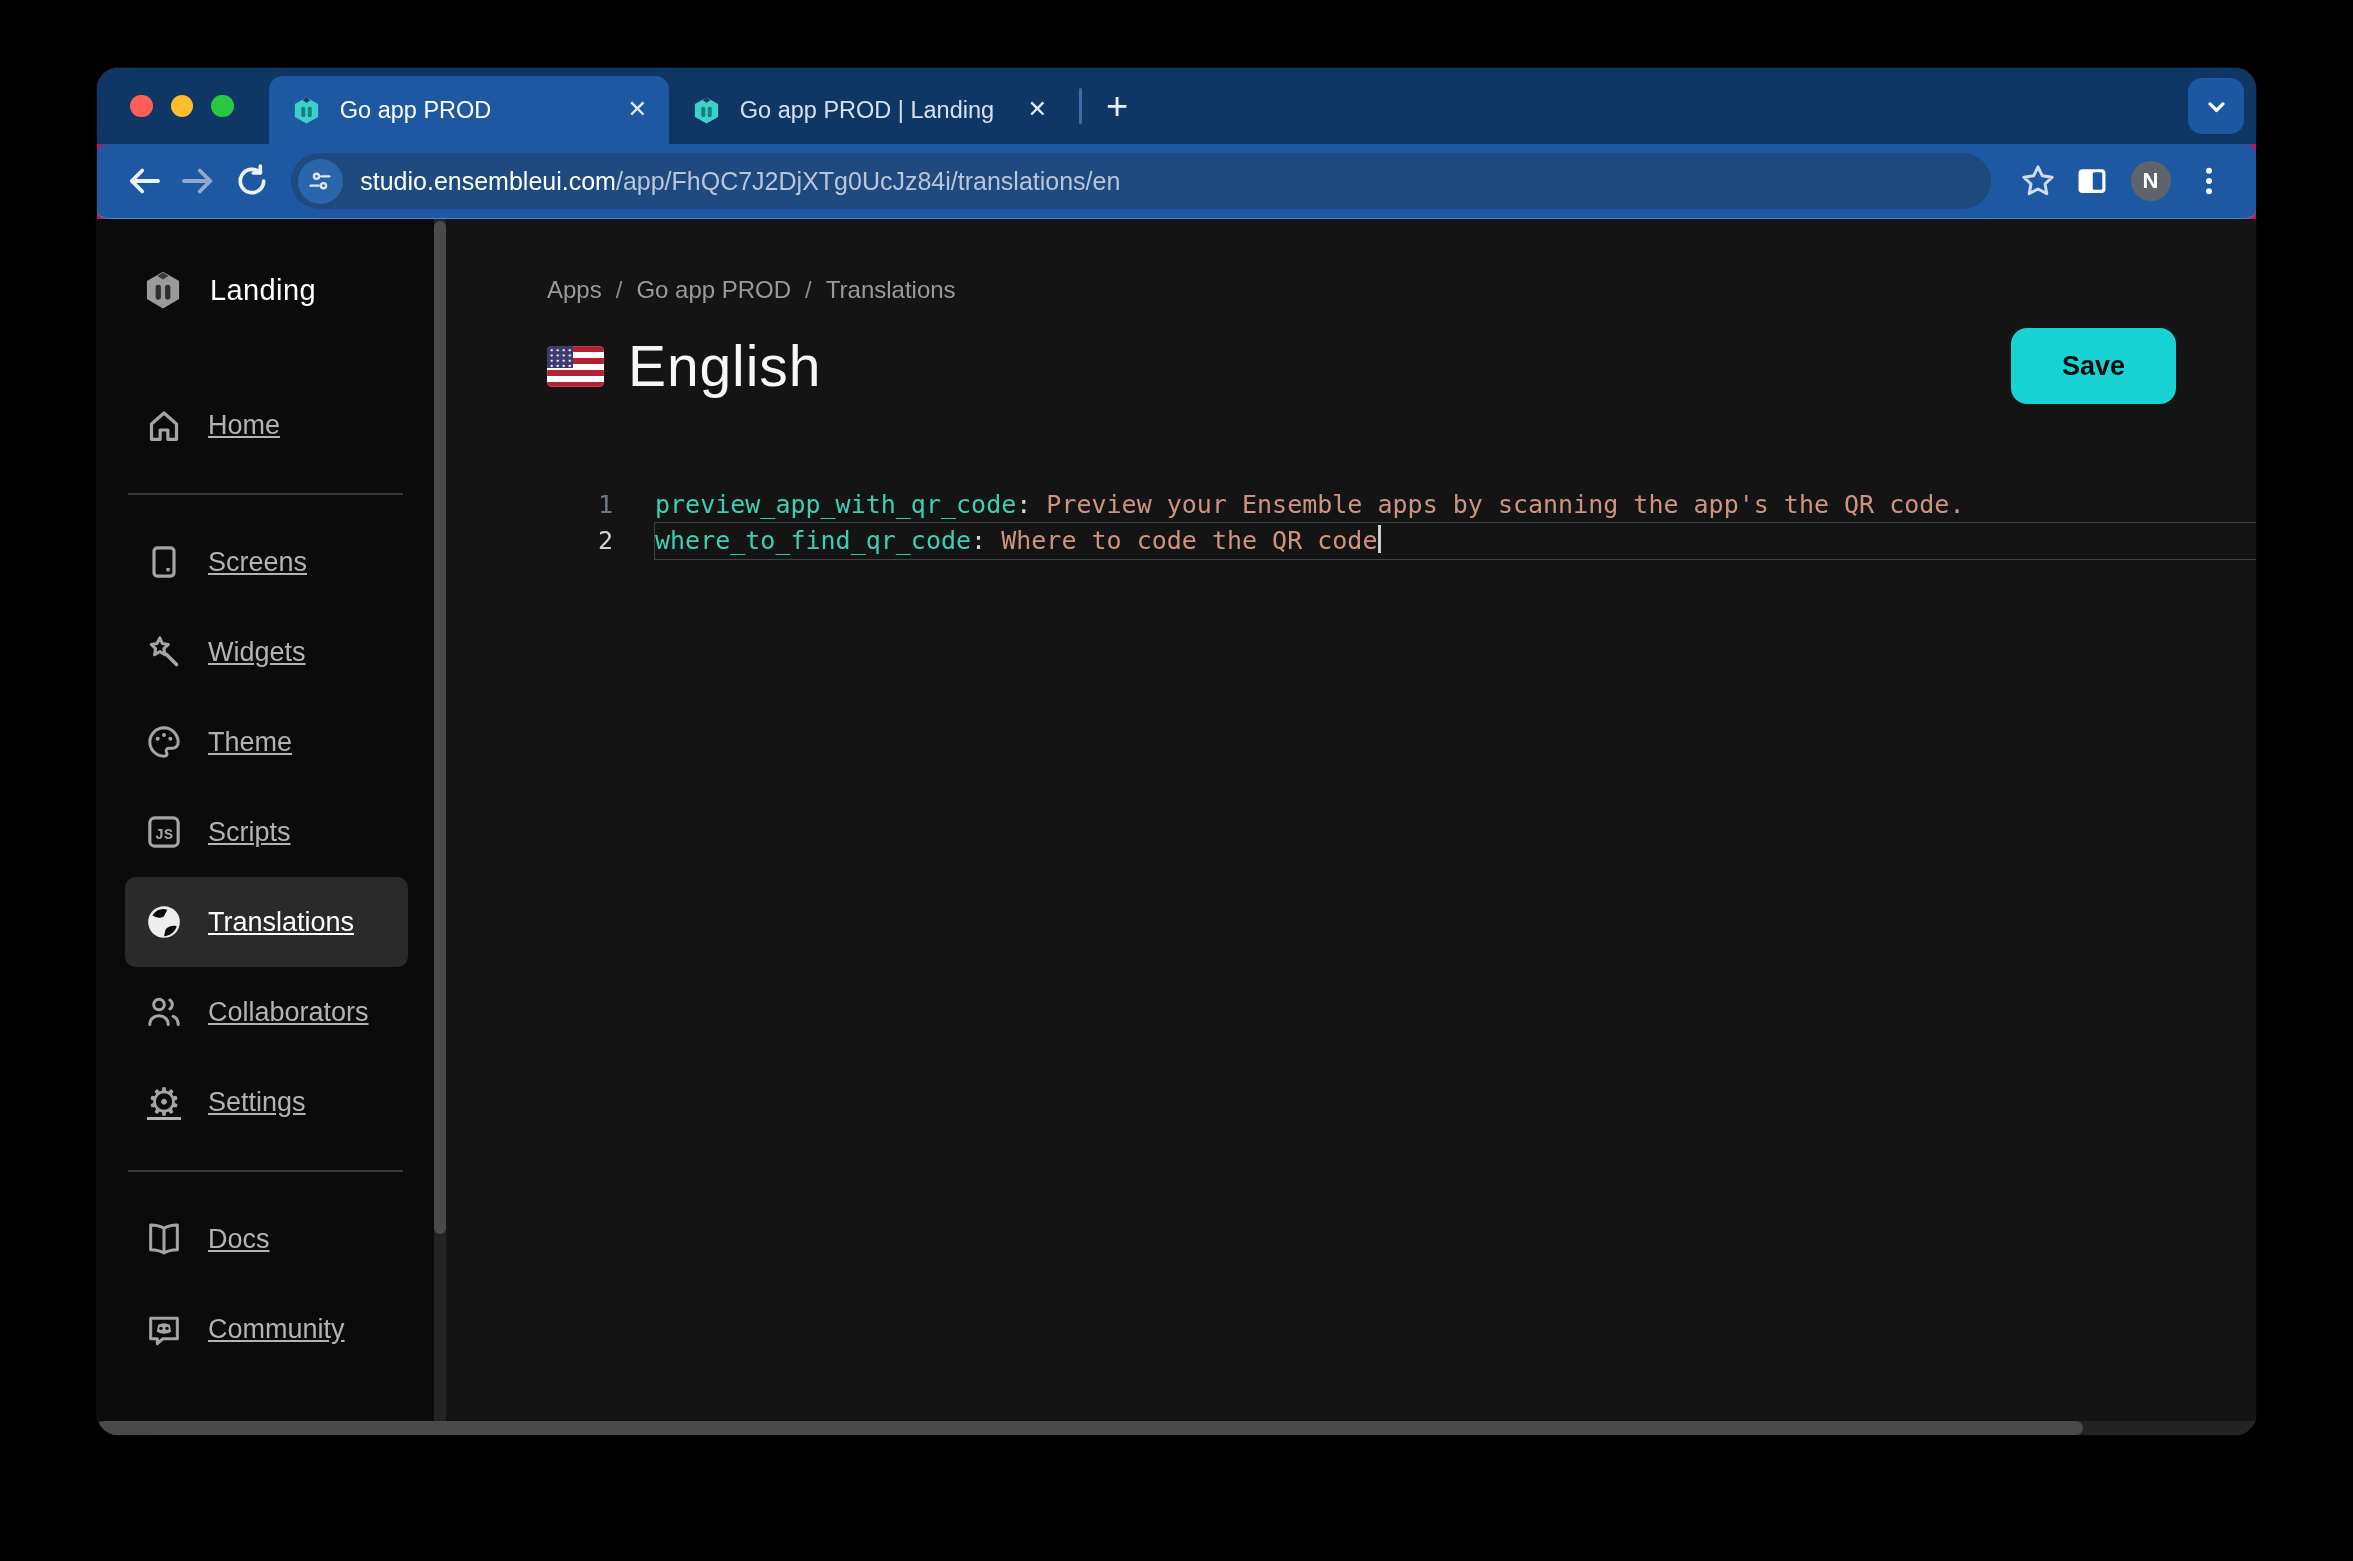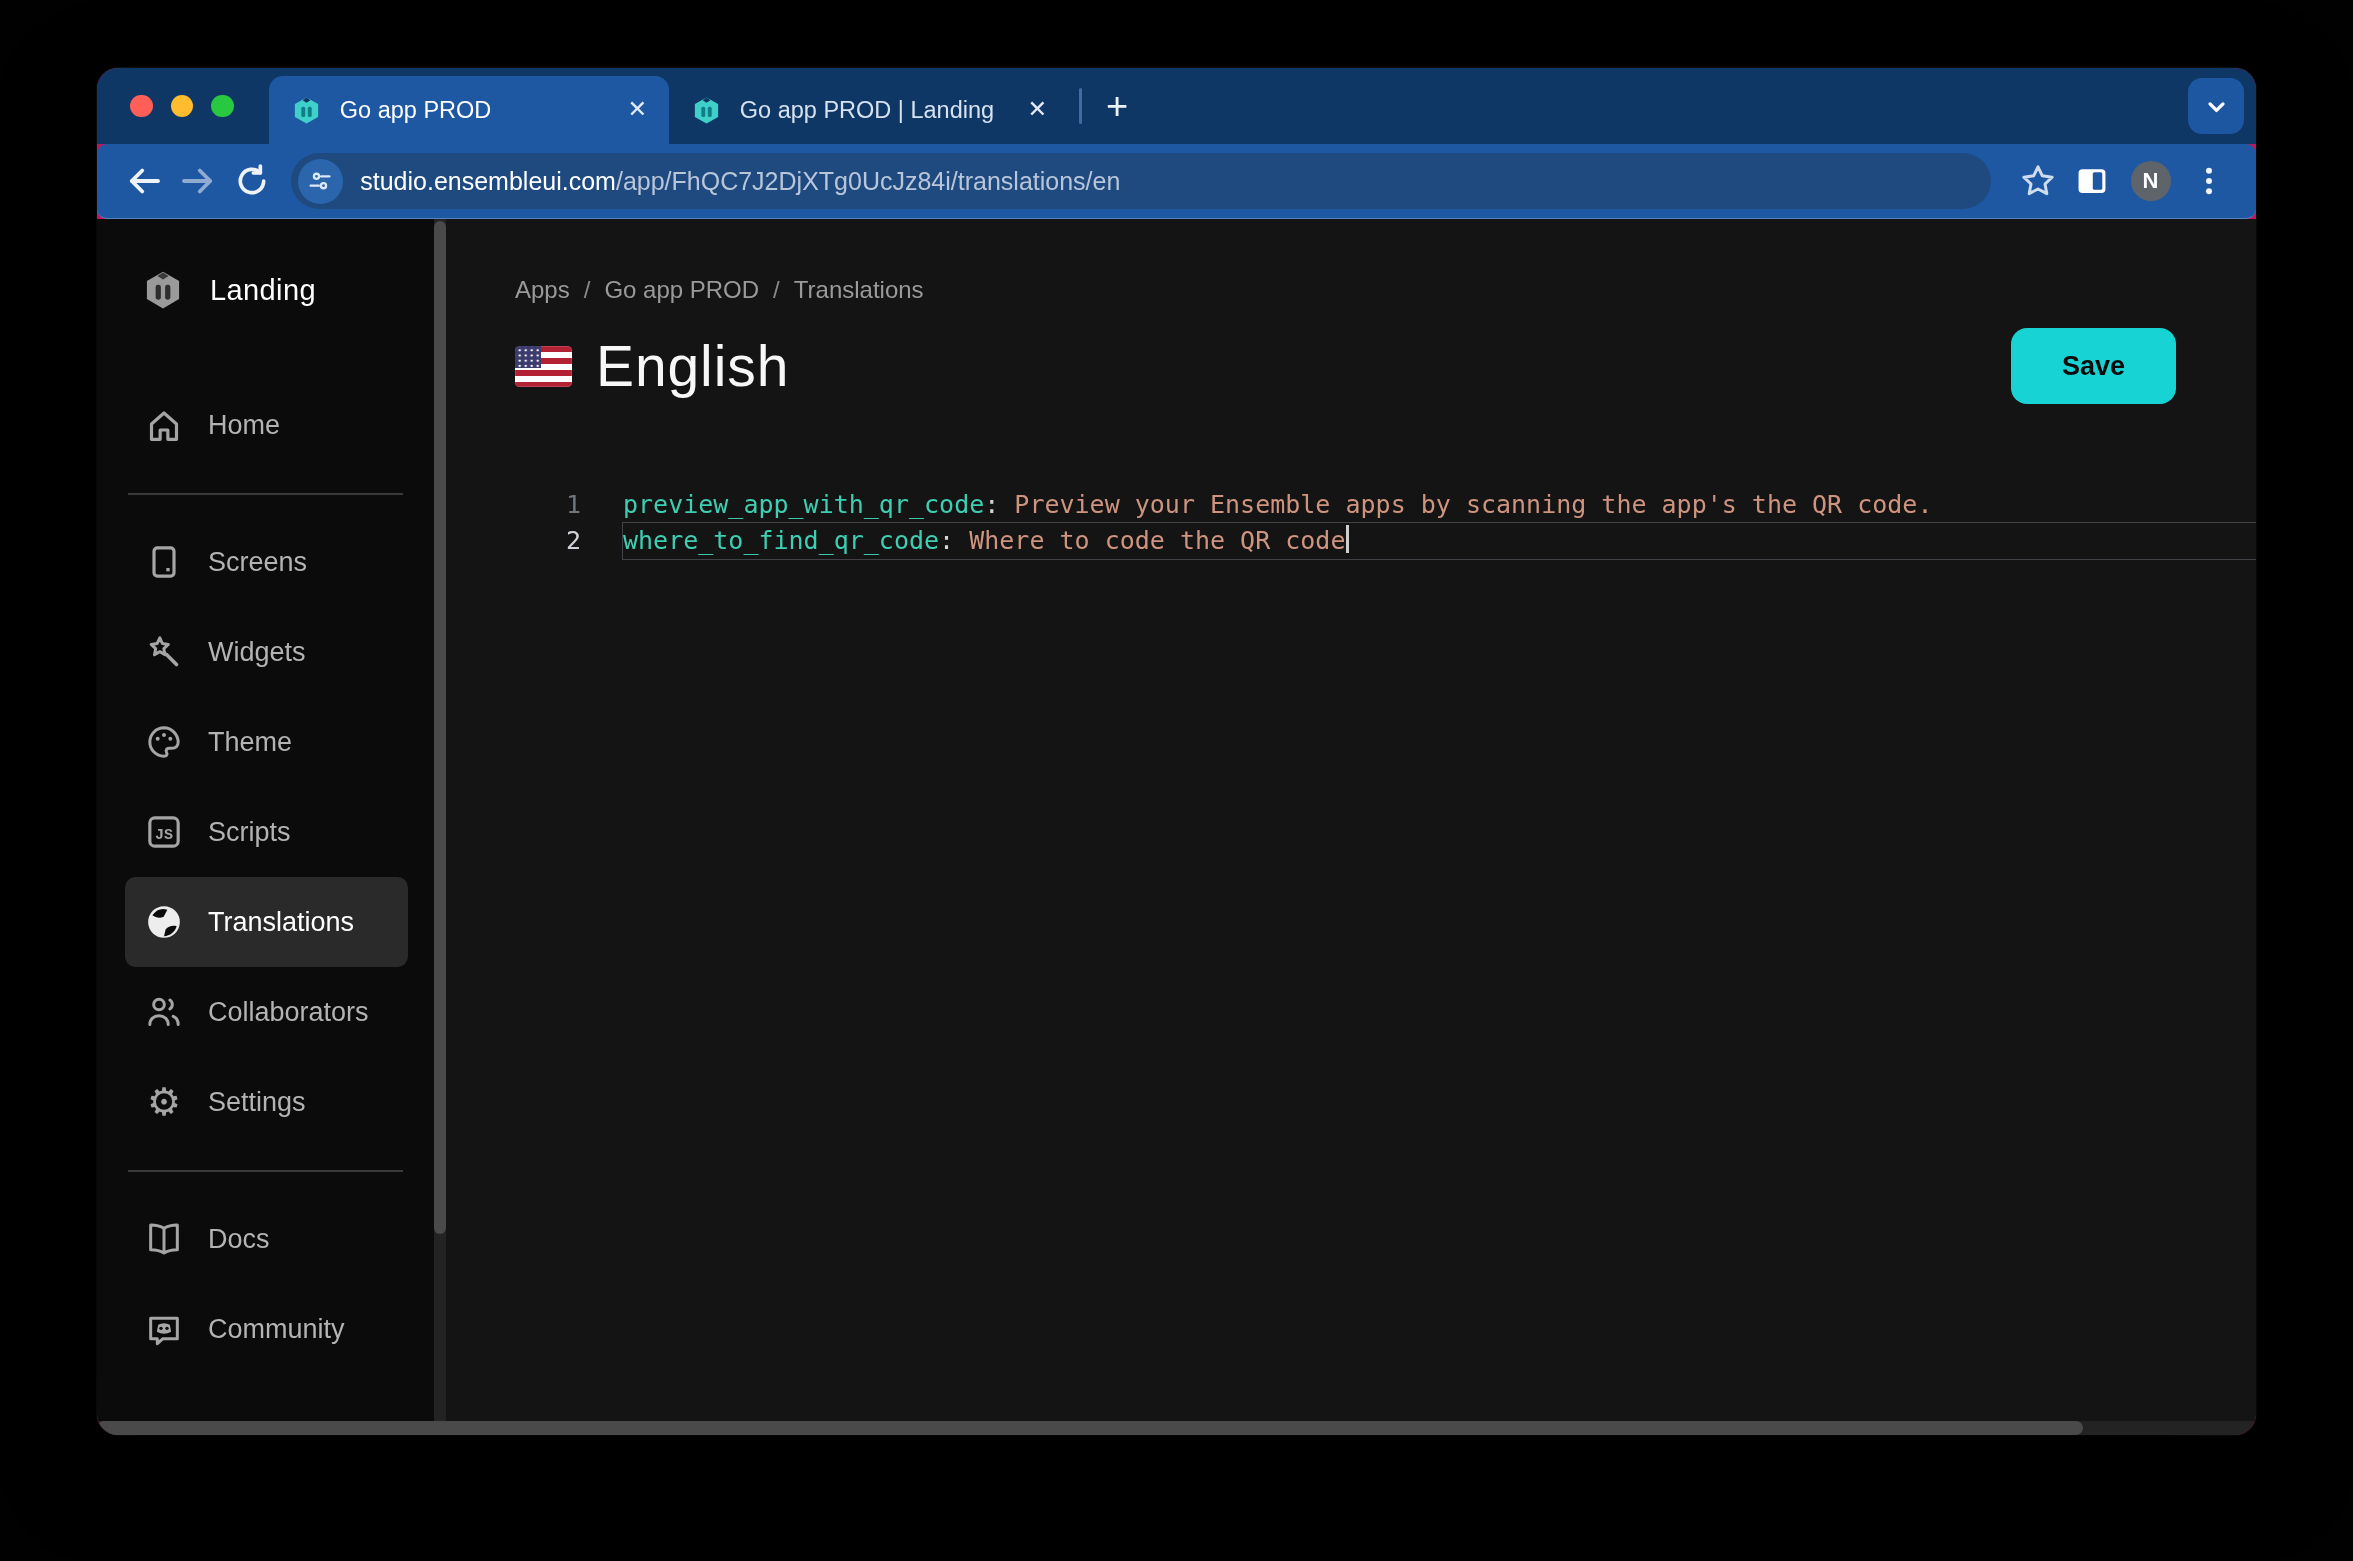--- a/index.html
+++ b/index.html
@@ -46,31 +46,31 @@
   .avatar { width:40px; height:40px; border-radius:50%; background:#5f646b; color:#fff; font-size:22px; font-weight:700;
             display:flex; align-items:center; justify-content:center; margin:0 8.7px; }
 
   
   .main { flex:1; display:flex; min-height:0; }
 
   .sidebar { width:337px; flex:none; background:#0b0b0b; padding-top:29.5px; display:flex; flex-direction:column; }
   .brand { display:flex; align-items:center; padding-left:45px; height:83px; margin-bottom:49px; }
   .brand-label { color:#ffffff; font-size:29px; margin-left:26px; letter-spacing:0.4px; }
   .nav-item { display:flex; align-items:center; height:90px; margin:0 26px 0 28px; padding-left:19px; border-radius:10.4px;
-              color:#b3b3b3; font-size:27px; cursor:default; }
+              color:#b3b3b3; font-size:27px; cursor:default;text-decoration:underline; }
   .nav-item .icon { width:40px; height:40px; margin-right:24px; color:#a5a5a5; display:flex; align-items:center; justify-content:center; flex:none; }
   .nav-item.selected { background:#2a2a2a; color:#ffffff; }
   .nav-item.selected .icon { color:#f0f0f0; }
   .side-divider { height:1.7px; background:#3a3a3a; margin:22.6px 31px; flex:none; }
   .gear-glyph { font-size:38px; line-height:40px; font-family:"DejaVu Sans", sans-serif; }
 
   .vscroll { width:12px; flex:none; background:#232323; position:relative; }
   .vthumb { position:absolute; left:0; top:1.7px; width:12px; height:1013px; background:#4a4a4a; border-radius:7px; }
 
-  .content { flex:1; background:#141414; padding-left:69px; overflow:hidden; }
+  .content { flex:1; background:#141414; padding-left:101px; overflow:hidden; }
 
   .breadcrumb { margin-top:57px; display:flex; gap:14px; font-size:24px; color:#9a9a9a; }
   .crumb-sep { color:#8a8a8a; }
 
   .headrow { margin-top:24px; display:flex; align-items:center; padding-right:80px; }
   .flag { width:57px; height:41px; border-radius:4.3px; margin-right:24px; position:relative; overflow:hidden; flex:none;
           background:repeating-linear-gradient(#b22234 0 6px, #ffffff 6px 12px); box-shadow:0 0 0 0.9px rgba(255,255,255,.15) inset; }
   .flag::after { content:""; position:absolute; left:0; top:0; width:26px; height:22px; background-color:#3c3b6e;
                  background-image:radial-gradient(#ffffff 1.4px, transparent 1.6px); background-size:6px 5.2px; background-position:1.7px 1.7px; }
   .page-title { font-size:57px; font-weight:400; color:#f7f7f7; letter-spacing:0.9px; }

